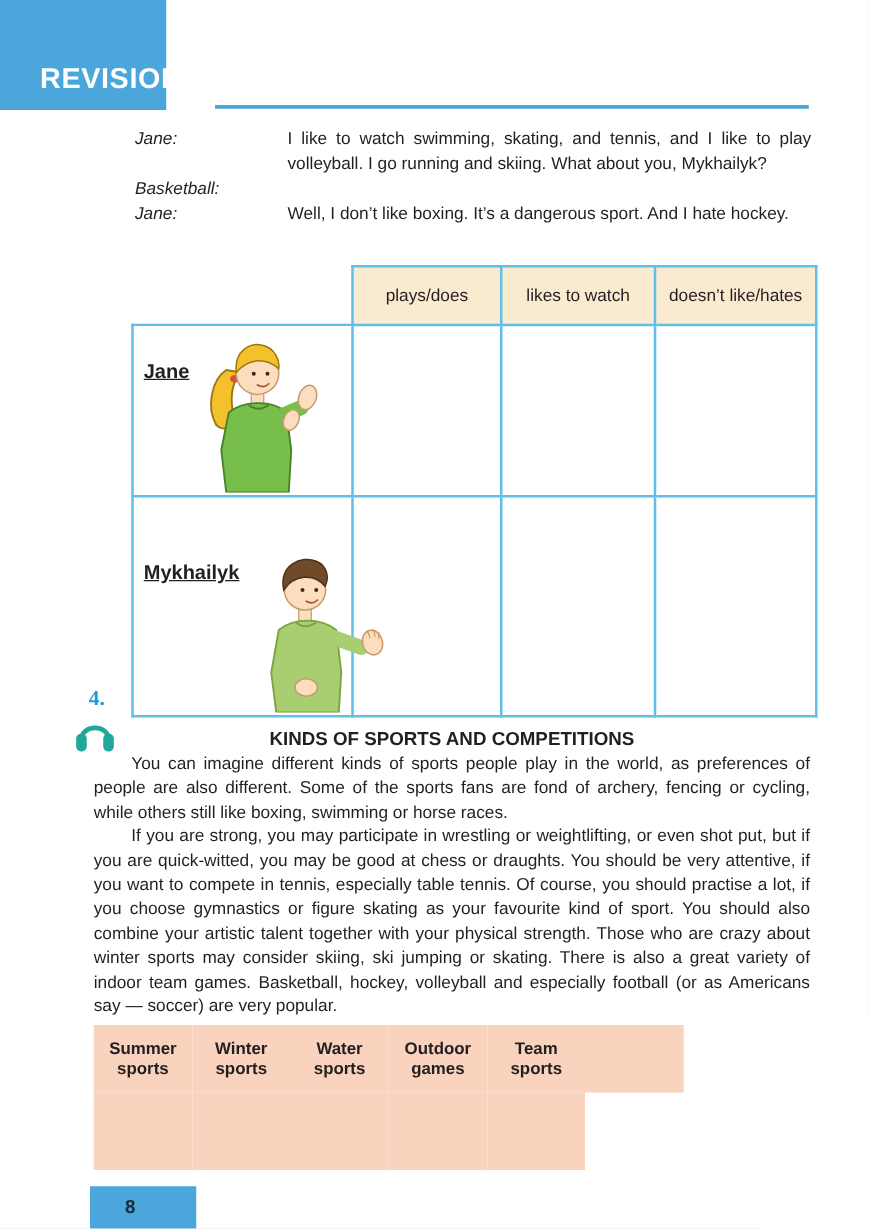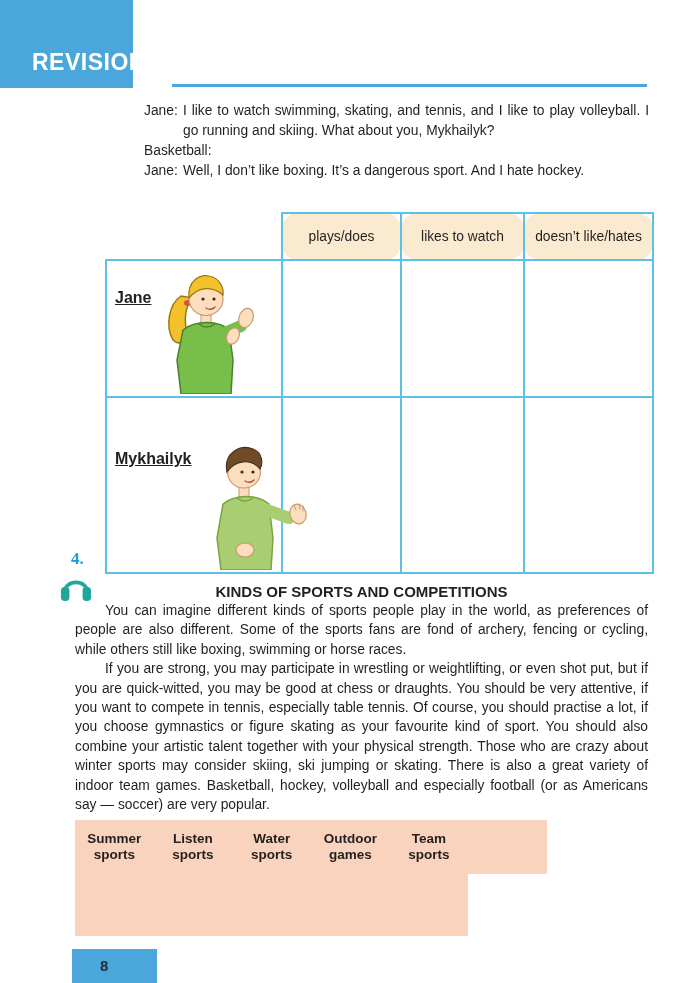--- a/index.html
+++ b/index.html
@@ -9,27 +9,27 @@
   
   .banner{position:absolute;left:0;top:0;width:133px;height:88px;background:#4ba7db;
           display:flex;align-items:flex-end;}
   .banner span{color:#ffffff;font-weight:bold;font-size:23px;letter-spacing:.5px;
                padding:0 0 12px 32px;font-family:"Liberation Sans",sans-serif;}
   .banner-line{position:absolute;left:172px;top:84px;width:475px;height:3px;background:#4ba7db;}
 
   
   .dialogue{position:absolute;left:108px;top:101px;width:541px;font-size:13.8px;line-height:20px;}
   .d-entry{display:grid;grid-template-columns:75px 1fr;}
-  .d-speaker{margin-left:36px;}
-  .d-text{text-align:justify;}
+  .d-speaker{font-style:italic;}
+  .d-text{text-align:justify;margin-left:47px;}
 
   
   table.chart1{position:absolute;left:105px;top:212px;border-collapse:collapse;table-layout:fixed;}
   table.chart1 td, table.chart1 th{border:2px solid #5ec0e8;padding:0;background:#ffffff;}
-  table.chart1 th{background:#faebd0;font-weight:normal;font-size:13.8px;vertical-align:middle;text-align:center;border-radius:16px;}
+  table.chart1 th{background:#faebd0;font-weight:normal;font-size:13.8px;vertical-align:middle;text-align:center;}
   table.chart1 th.ghost{border:none;background:#ffffff;}
   .who-cell{position:relative;}
   .who-name{position:absolute;left:8px;font-weight:bold;font-size:16px;text-decoration:underline;}
   .who-svg{position:absolute;bottom:2px;}
 
   
   .ex-num{position:absolute;left:71px;top:549px;color:#199cd8;font-weight:bold;
           font-size:17px;font-family:"Liberation Serif",serif;}
   .ex-instr{position:absolute;left:105px;top:549px;width:545px;font-weight:bold;
             font-size:15.5px;font-family:"Liberation Serif",serif;word-spacing:2px;}
@@ -160,21 +160,21 @@
 
   <div class="text-title">KINDS OF SPORTS AND COMPETITIONS</div>
 
   <div class="bodytext">
     <p>You can imagine different kinds of sports people play in the world, as preferences of people are also different. Some of the sports fans are fond of archery, fencing or cycling, while others still like boxing, swimming or horse races.</p>
     <p>If you are strong, you may participate in wrestling or weightlifting, or even shot put, but if you are quick-witted, you may be good at chess or draughts. You should be very attentive, if you want to compete in tennis, especially table tennis. Of course, you should practise a lot, if you choose gymnastics or figure skating as your favourite kind of sport. You should also combine your artistic talent together with your physical strength. Those who are crazy about winter sports may consider skiing, ski jumping or skating. There is also a great variety of indoor team games. Basketball, hockey, volleyball and especially football (or as Americans say — soccer) are very popular.</p>
   </div>
 
   <div class="chart2">
     <div class="hcell">Summer sports</div>
-    <div class="hcell">Listen sports</div>
+    <div class="hcell">Winter sports</div>
     <div class="hcell">Water sports</div>
     <div class="hcell">Outdoor games</div>
     <div class="hcell">Team sports</div>
     <div class="bcell"></div>
     <div class="bcell"></div>
     <div class="bcell"></div>
     <div class="bcell"></div>
     <div class="bcell"></div>
     <div class="bcell"></div>
   </div>

